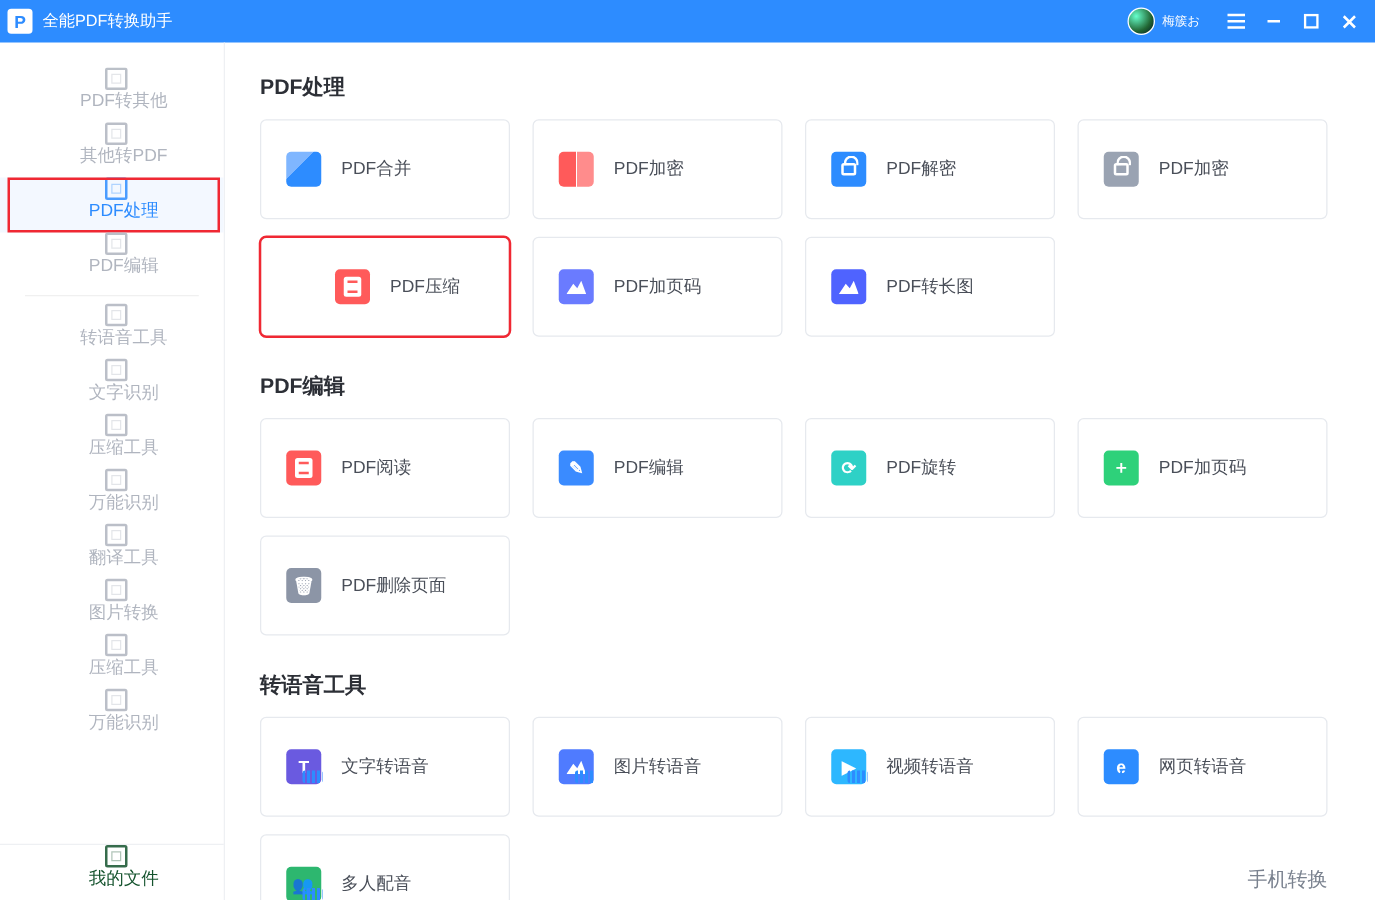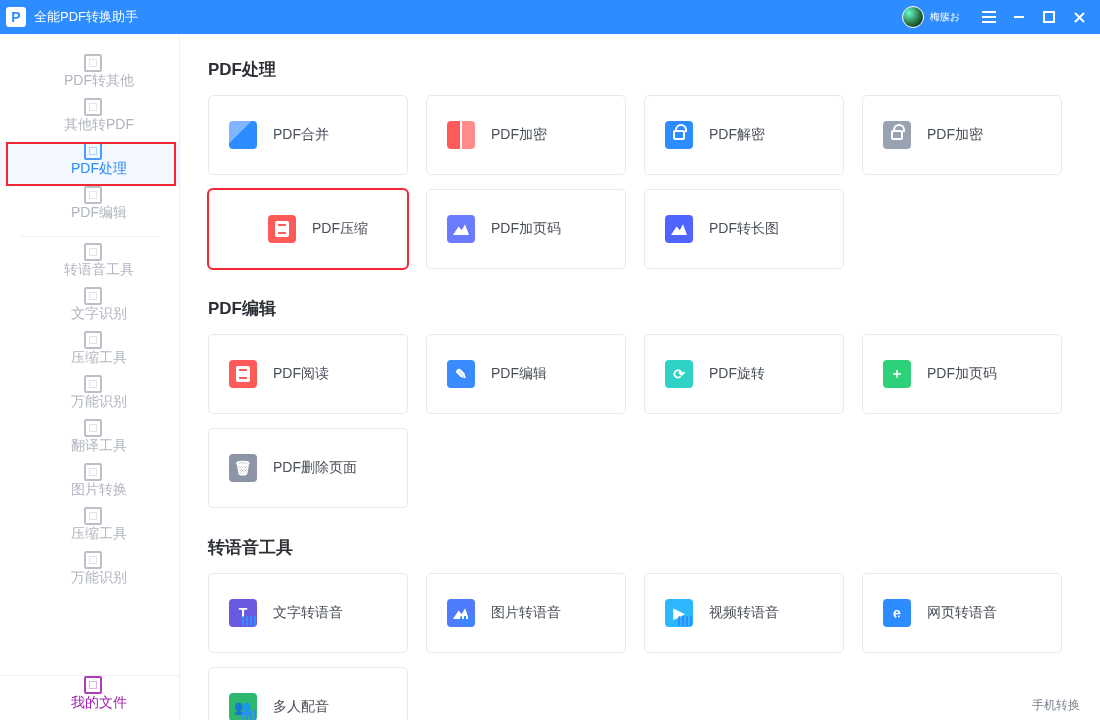--- a/index.html
+++ b/index.html
@@ -17,21 +17,21 @@
 
 .main { display:flex; height:calc(100% - 34px); }
 .sidebar { width:180px; border-right:1px solid #eef0f3; padding-top:20px; display:flex; flex-direction:column; }
 .sidebar .scroll { flex:1; overflow:hidden; }
 .side-item { height:44px; display:flex; align-items:center; padding-left:19px; color:#b0b5bf; font-size:14px; cursor:pointer; position:relative;flex-direction:column; }
 .side-item.active { color:#2d8cff; background:#f3f8ff; }
 .side-item.active::before { content:""; position:absolute; left:0; top:0; bottom:0; width:3px; background:transparent; }
 .side-item .sicon { width:18px; height:18px; margin-right:12px; opacity:.85; }
 .side-sep { height:1px; background:#f0f0f0; margin:6px 20px; }
 .side-foot { border-top:1px solid #eef0f3; }
-.side-item.foot { color:#a21caf;text-align:right; }
+.side-item.foot { color:#14532d;text-align:right; }
 .side-highlight { border:2px solid #f02833; position:absolute; width:170px; height:44px; left:6px; pointer-events:none; }
 
 
 .sicon { display:inline-block; border:2px solid currentColor; border-radius:2px; position:relative; }
 .sicon::after { content:""; position:absolute; inset:3px; border:1px solid currentColor; opacity:.4; }
 
 
 .content { flex:1; overflow-y:auto; padding:18px 28px 0 28px; position:relative; }
 .section-title { font-size:17px; font-weight:600; color:#2c2f36; margin:6px 0 14px; }
 .grid { display:grid; grid-template-columns:repeat(4, 200px); gap:14px 18px; margin-bottom:28px; }
@@ -63,21 +63,21 @@
 .lock { width:12px; height:10px; border:2px solid #fff; border-radius:2px; position:relative; }
 .lock::before { content:""; position:absolute; width:8px; height:6px; border:2px solid #fff; border-bottom:none; border-radius:6px 6px 0 0; top:-8px; left:0; }
 .img-mount { width:16px; height:12px; background:#fff; clip-path:polygon(0 100%,35% 30%,55% 60%,75% 10%,100% 100%); }
 .doc-lines { width:14px; height:16px; background:#fff; position:relative; border-radius:2px;}
 .doc-lines::after{content:"";position:absolute;inset:3px;border-top:2px solid #ff5a5a;border-bottom:2px solid #ff5a5a;}
 
 
 .mini-audio { width:16px; height:10px; position:absolute; margin-left:14px; margin-top:16px; background:repeating-linear-gradient(90deg,#2d8cff 0 2px,transparent 2px 4px); border-radius:2px; }
 
 
-.footer-link { position:absolute; right:20px; bottom:6px; font-size:12px; color:#7a828f; cursor:pointer;margin-top:48px; }
+.footer-link { position:absolute; right:38px; bottom:6px; font-size:16px; color:#7a828f; cursor:pointer;margin-top:48px; }
 
 
 .content::-webkit-scrollbar{width:8px}.content::-webkit-scrollbar-thumb{background:#d9dde3;border-radius:4px}
 </style>
 </head>
 <body>
 
 <div class="titlebar">
   <div class="logo-box">P</div>
   <div>全能PDF转换助手</div>

